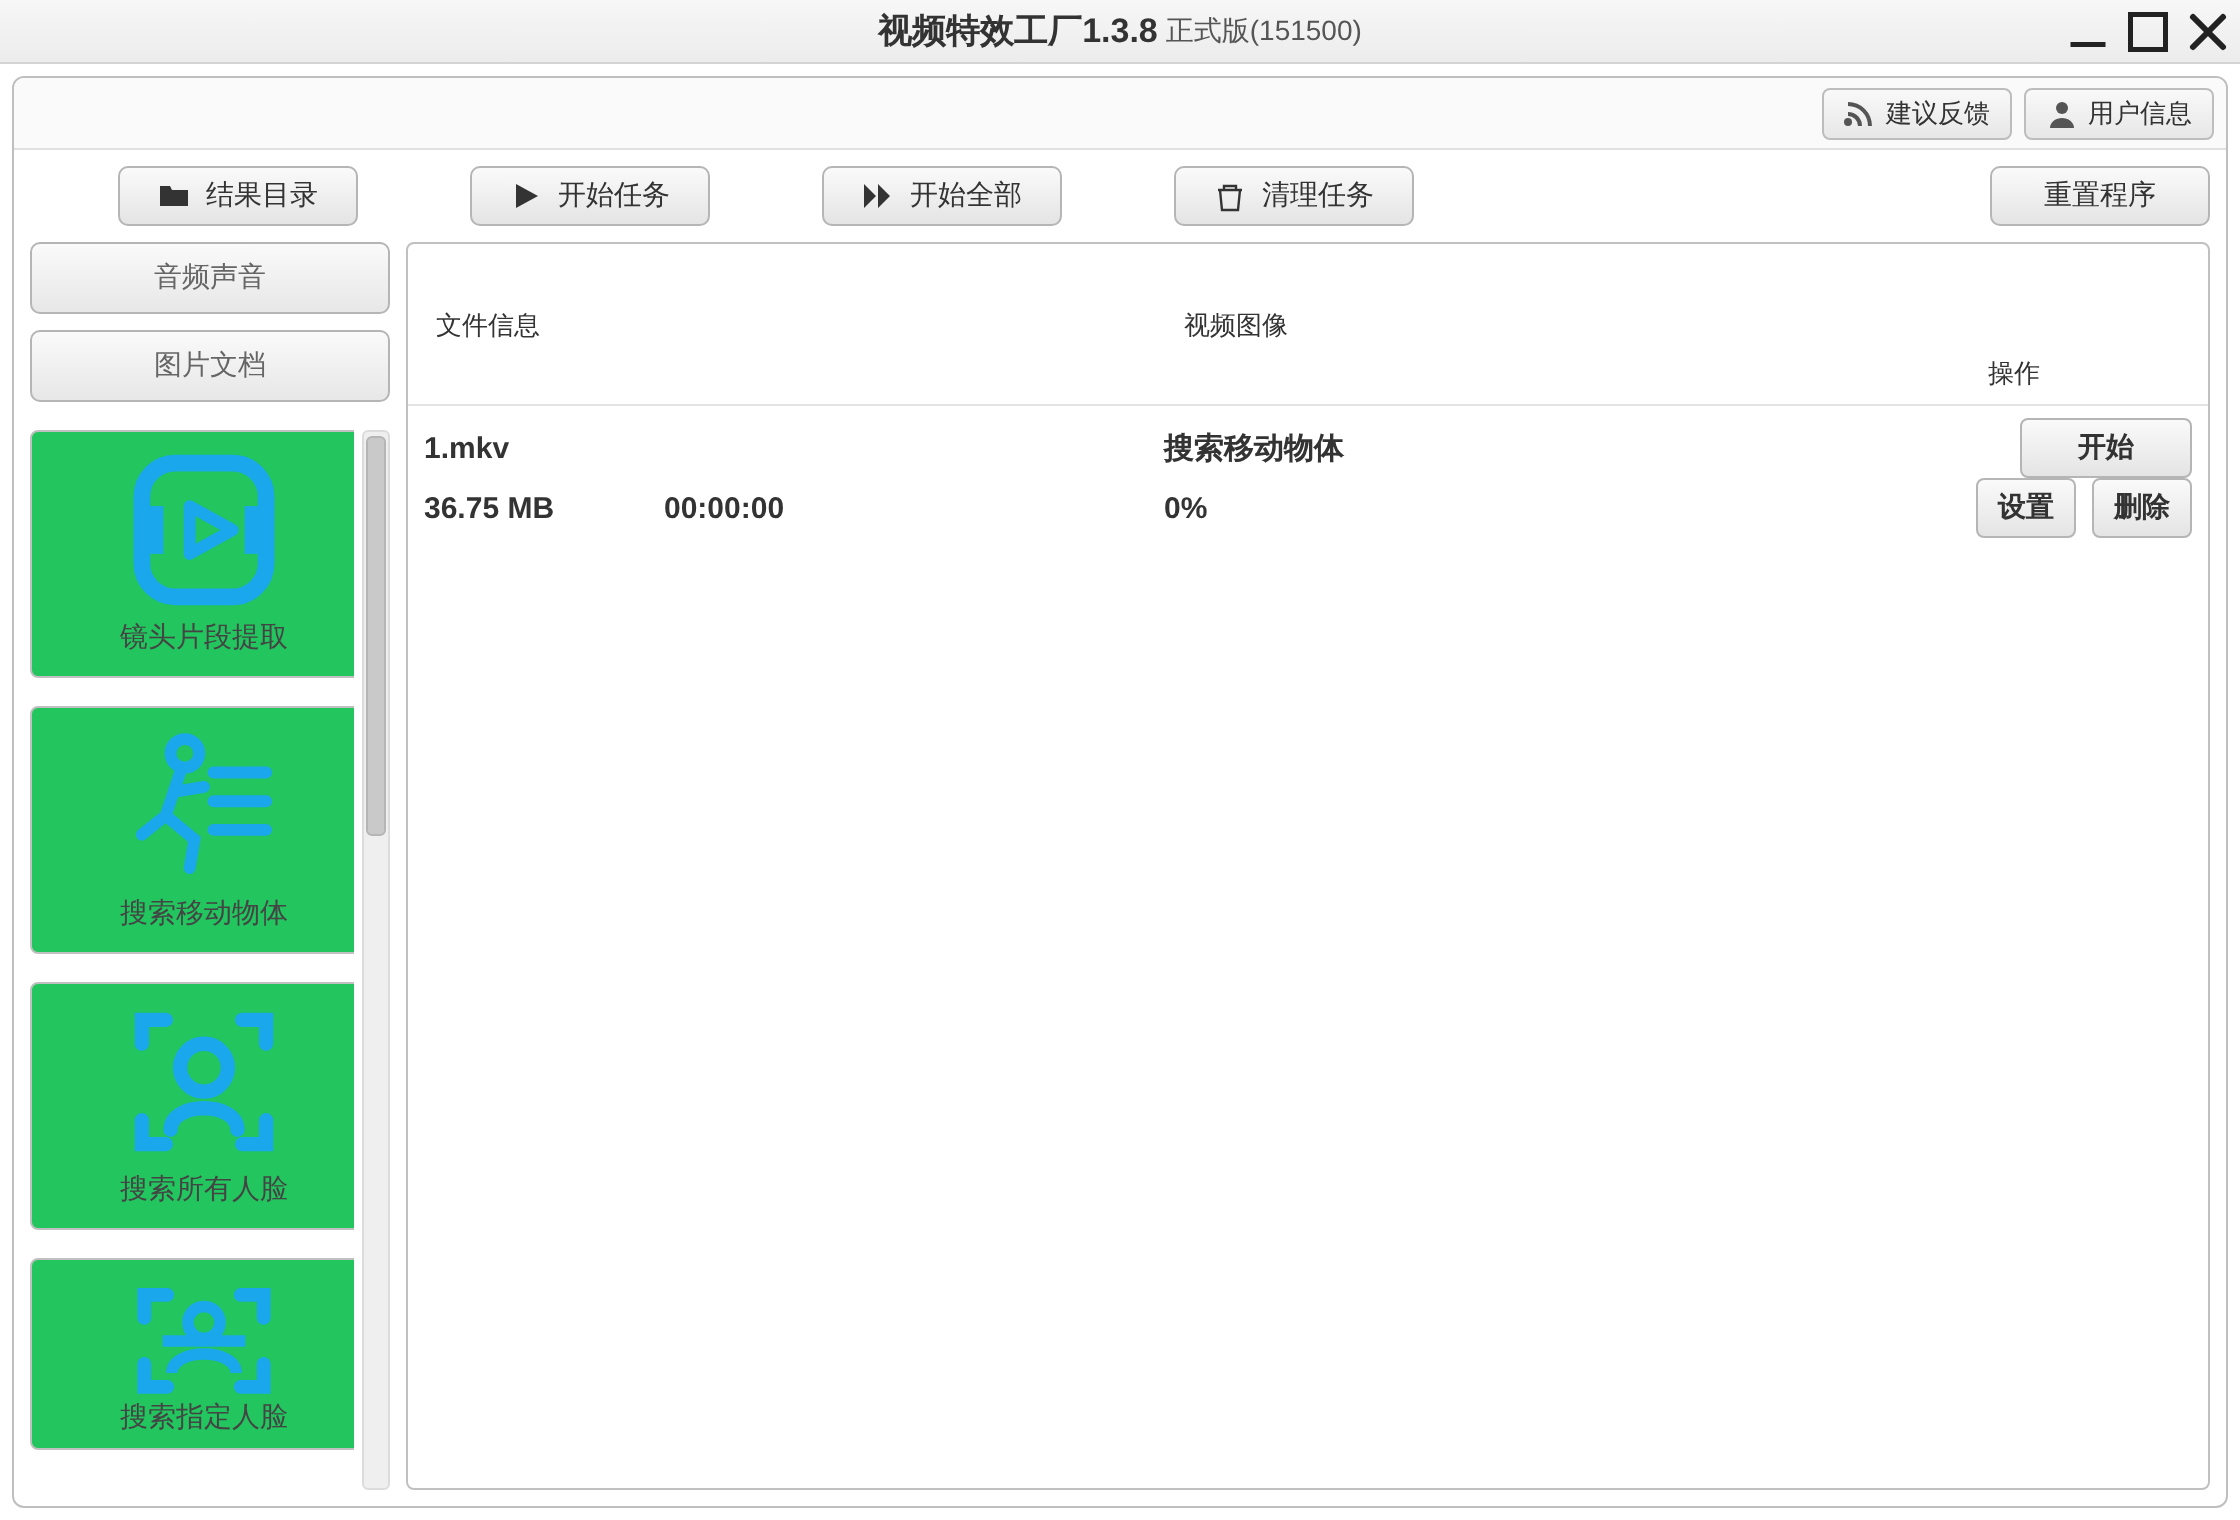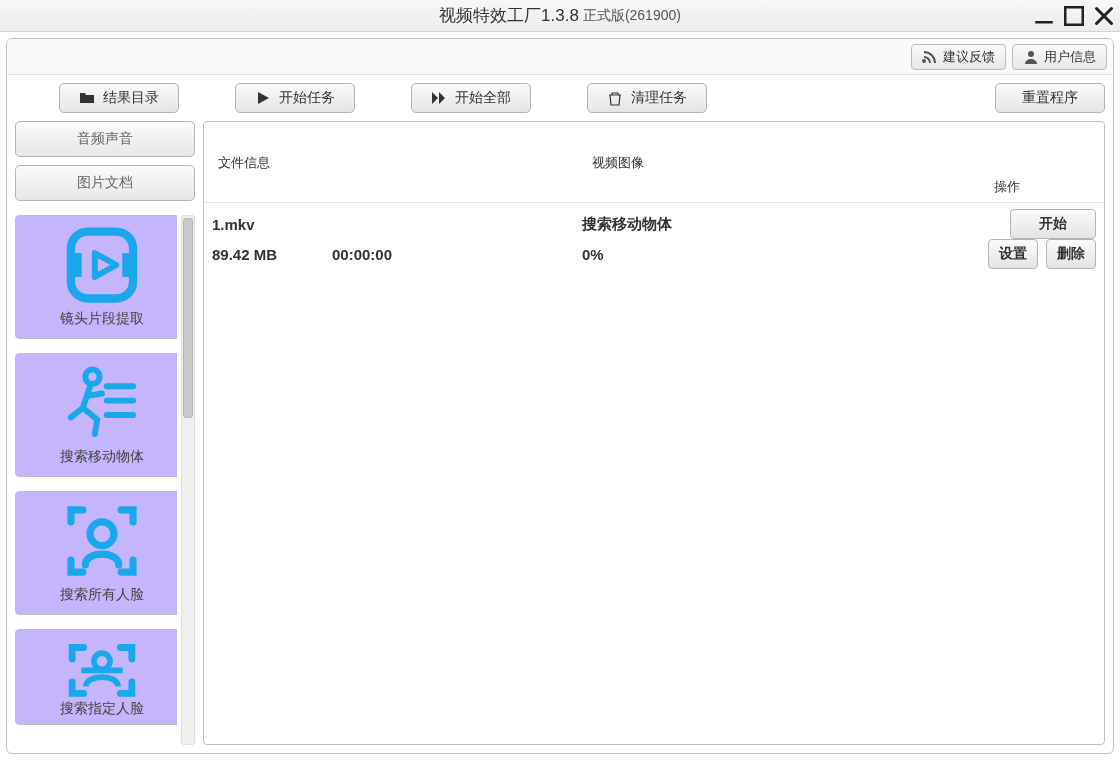--- a/index.html
+++ b/index.html
@@ -16,21 +16,21 @@
     height: 32px;
     background: linear-gradient(to bottom, #f7f7f7, #ececec);
     border-bottom: 1px solid #d4d4d4;
     display: flex;
     align-items: center;
     justify-content: center;
     position: relative;
   }
   .titlebar .title {
     font-size: 17px;
-    font-weight: normal;
+    font-weight: bold;
     color: #333;
   }
   .titlebar .subtitle {
     font-size: 14px;
     color: #555;
     margin-left: 4px;
   }
   .window-controls {
     position: absolute;
     right: 6px;
@@ -140,21 +140,21 @@
     flex: 1;
     display: flex;
     flex-direction: column;
     gap: 14px;
     overflow: hidden;
   }
   .tool-card {
     width: 174px;
     border: 1px solid #c0c0c0;
     border-radius: 4px;
-    background: #c4b5fd;
+    background: #22c55e;
     display: flex;
     flex-direction: column;
     align-items: center;
     padding: 6px 0 10px 0;
     cursor: pointer;
     justify-content: center;
   }
   .tool-card svg { width: 86px; height: 86px; }
   .tool-label { font-size: 14px; color: #444; margin-top: 2px; }
   .vscroll {
@@ -221,21 +221,21 @@
   }
   .abtn.sm { padding: 0 10px; }
   .abtn.wide { padding: 0 28px; }
   svg.icon { width: 16px; height: 16px; }
 </style>
 </head>
 <body>
 
 <div class="titlebar">
   <span class="title">视频特效工厂1.3.8</span>
-  <span class="subtitle">正式版(261900)</span>
+  <span class="subtitle">正式版(151500)</span>
   <div class="window-controls">
     <div class="win-btn">
       <svg viewBox="0 0 16 16">
           <rect x="1" y="12" width="14" height="2" fill="#222"></rect>
         </svg>
     </div>
     <div class="win-btn">
       <svg viewBox="0 0 16 16">
           <rect x="1" y="1" width="14" height="14" fill="none" stroke="#222" stroke-width="2"></rect>
         </svg>
@@ -367,21 +367,21 @@
         <div class="task-top">
           <div class="cell-file" style="width:370px">1.mkv</div>
           <div class="cell-type">搜索移动物体</div>
           <div class="cell-actions">
             <div class="abtn wide">
               <span>开始</span>
             </div>
           </div>
         </div>
         <div class="task-bottom">
-          <div class="cell-size">89.42 MB</div>
+          <div class="cell-size">36.75 MB</div>
           <div class="cell-time">00:00:00</div>
           <div class="cell-prog">0%</div>
           <div class="cell-actions">
             <div class="abtn sm">
               <span>设置</span>
             </div>
             <div class="abtn sm">
               <span>删除</span>
             </div>
           </div>

